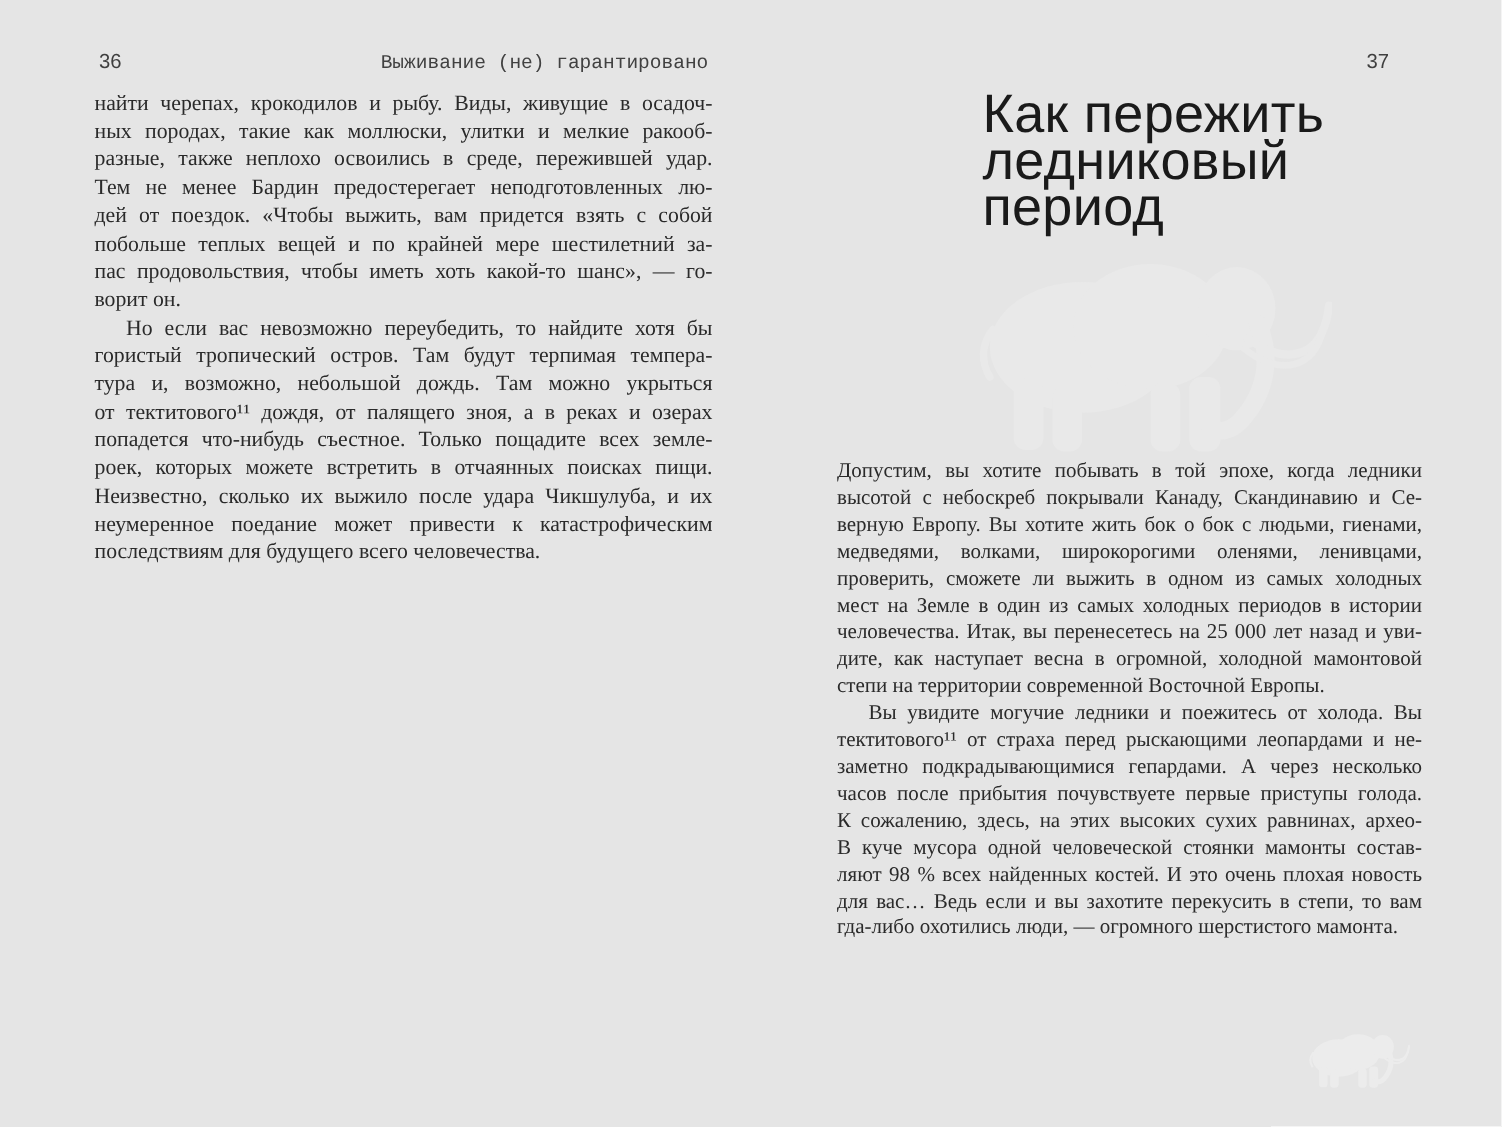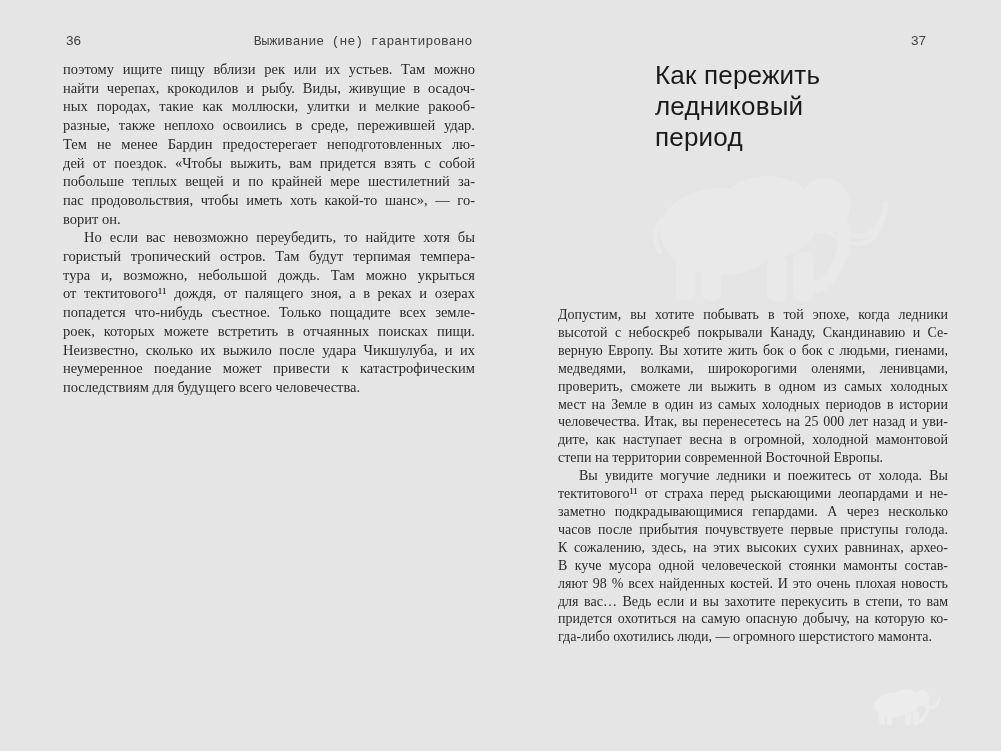--- a/index.html
+++ b/index.html
@@ -19,21 +19,21 @@
   #pn-right{left:911px;}
   .running-head{
     position:absolute;top:34px;left:213px;width:300px;
     text-align:center;
     font-family:Liberation Mono, monospace;
     font-size:13px;color:#414141;
   }
   .chapter-title{
     position:absolute;left:655px;top:60px;
     font-family:"Liberation Sans", sans-serif;
-    font-size:26px;line-height:31px;
+    font-size:36px;line-height:31px;
     color:#1a1a1a;letter-spacing:0.2px;
   }
   .body-col{
     position:absolute;color:#2a2a2a;
   }
   #left-body{left:63px;top:60px;width:412px;font-size:14.5px;line-height:18.7px;}
   #right-body{left:558px;top:306px;width:390px;font-size:14px;line-height:17.9px;}
   .line{text-align:justify;text-align-last:justify;}
   .line-last{text-align-last:left;}
   .line-indent{padding-left:21px;}
@@ -64,21 +64,20 @@
         <path d="M181,65 C206,84 228,78 234,52" stroke-width="4.5"></path>
       </g>
     </symbol>
   </svg>
 
   <div class="pagenum" id="pn-left">36</div>
 
   <div class="running-head">Выживание (не) гарантировано</div>
 
   <div class="body-col" id="left-body">
-      <div class="line">поэтому ищите пищу вблизи рек или их устьев. Там можно</div>
       <div class="line">найти черепах, крокодилов и рыбу. Виды, живущие в осадоч-</div>
       <div class="line">ных породах, такие как моллюски, улитки и мелкие ракооб-</div>
       <div class="line">разные, также неплохо освоились в среде, пережившей удар.</div>
       <div class="line">Тем не менее Бардин предостерегает неподготовленных лю-</div>
       <div class="line">дей от поездок. «Чтобы выжить, вам придется взять с собой</div>
       <div class="line">побольше теплых вещей и по крайней мере шестилетний за-</div>
       <div class="line">пас продовольствия, чтобы иметь хоть какой-то шанс», — го-</div>
       <div class="line line-last">ворит он.</div>
       <div class="line line-indent">Но если вас невозможно переубедить, то найдите хотя бы</div>
       <div class="line">гористый тропический остров. Там будут терпимая темпера-</div>
@@ -114,21 +113,20 @@
       <div class="line">дите, как наступает весна в огромной, холодной мамонтовой</div>
       <div class="line line-last">степи на территории современной Восточной Европы.</div>
       <div class="line line-indent">Вы увидите могучие ледники и поежитесь от холода. Вы</div>
       <div class="line">тектитового¹¹ от страха перед рыскающими леопардами и не-</div>
       <div class="line">заметно подкрадывающимися гепардами. А через несколько</div>
       <div class="line">часов после прибытия почувствуете первые приступы голода.</div>
       <div class="line">К сожалению, здесь, на этих высоких сухих равнинах, архео-</div>
       <div class="line">В куче мусора одной человеческой стоянки мамонты состав-</div>
       <div class="line">ляют 98 % всех найденных костей. И это очень плохая новость</div>
       <div class="line">для вас… Ведь если и вы захотите перекусить в степи, то вам</div>
-      <div class="line">придется охотиться на самую опасную добычу, на которую ко-</div>
       <div class="line line-last">гда-либо охотились люди, — огромного шерстистого мамонта.</div>
     </div>
 
   <svg class="mammoth" id="mammoth-small" viewBox="0 0 240 140">
     <use href="#mammoth"></use>
   </svg>
 
 </div>
 
 </body></html>

